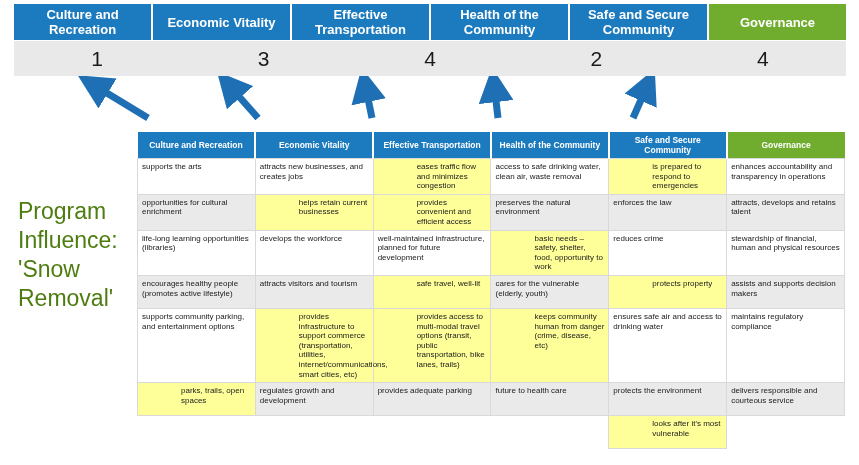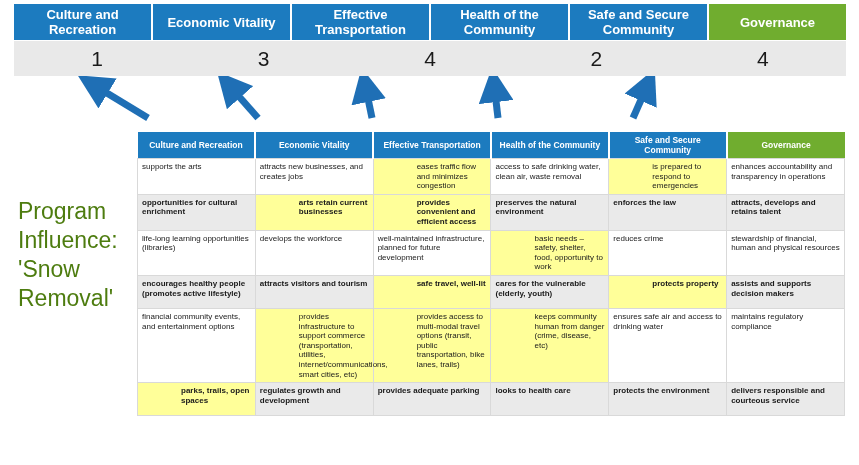--- a/index.html
+++ b/index.html
@@ -112,21 +112,21 @@
     font-size: 8px;
     line-height: 9.6px;
     color: #1a1a1a;
     vertical-align: top;
     padding: 3px 4px;
     border: 1px solid #d9d9d9;
     background: #ffffff;
     box-sizing: border-box;
     height: 33px;
   }
-  #matrix tr.alt td { background: #eaeaea; font-weight: bold; }
+  #matrix tr.alt td { background: #eaeaea; }
   #matrix td.hl { background: #ffff99 !important; padding-left: 43px; }
   #matrix td.empty { background: #ffffff !important; border-color: #d9d9d9; }
   #matrix td.blank-out { background: #ffffff !important; border: none; }
 </style>
 </head>
 <body>
 
 <div id="top-band">
   <div class="top-cell">
     <span>Culture and Recreation</span>
@@ -196,21 +196,21 @@
     <tr>
       <td>supports the arts</td>
       <td>attracts new businesses, and creates jobs</td>
       <td class="hl">eases traffic flow and minimizes congestion</td>
       <td>access to safe drinking water, clean air, waste removal</td>
       <td class="hl">is prepared to respond to emergencies</td>
       <td>enhances accountability and transparency in operations</td>
     </tr>
     <tr class="alt">
       <td>opportunities for cultural enrichment</td>
-      <td class="hl">arts retain current businesses</td>
+      <td class="hl">helps retain current businesses</td>
       <td class="hl">provides convenient and efficient access</td>
       <td>preserves the natural environment</td>
       <td>enforces the law</td>
       <td>attracts, develops and retains talent</td>
     </tr>
     <tr>
       <td>life-long learning opportunities (libraries)</td>
       <td>develops the workforce</td>
       <td>well-maintained infrastructure, planned for future development</td>
       <td class="hl">basic needs – safety, shelter, food, opportunity to work</td>
@@ -219,29 +219,37 @@
     </tr>
     <tr class="alt">
       <td>encourages healthy people (promotes active lifestyle)</td>
       <td>attracts visitors and tourism</td>
       <td class="hl">safe travel, well-lit</td>
       <td>cares for the vulnerable (elderly, youth)</td>
       <td class="hl">protects property</td>
       <td>assists and supports decision makers</td>
     </tr>
     <tr>
-      <td>financial community events, and entertainment options</td>
+      <td>supports community parking, and entertainment options</td>
       <td class="hl">provides infrastructure to support commerce (transportation, utilities, internet/communications, smart cities, etc)</td>
       <td class="hl">provides access to multi-modal travel options (transit, public transportation, bike lanes, trails)</td>
       <td class="hl">keeps community human from danger (crime, disease, etc)</td>
       <td>ensures safe air and access to drinking water</td>
       <td>maintains regulatory compliance</td>
     </tr>
     <tr class="alt">
       <td class="hl">parks, trails, open spaces</td>
       <td>regulates growth and development</td>
       <td>provides adequate parking</td>
-      <td>looks to health care</td>
+      <td>future to health care</td>
       <td>protects the environment</td>
       <td>delivers responsible and courteous service</td>
     </tr>
+    <tr>
+      <td class="blank-out"></td>
+      <td class="blank-out"></td>
+      <td class="blank-out"></td>
+      <td class="blank-out"></td>
+      <td class="hl">looks after it's most vulnerable</td>
+      <td class="blank-out"></td>
+    </tr>
   </tbody>
 </table>
 
 </body></html>

